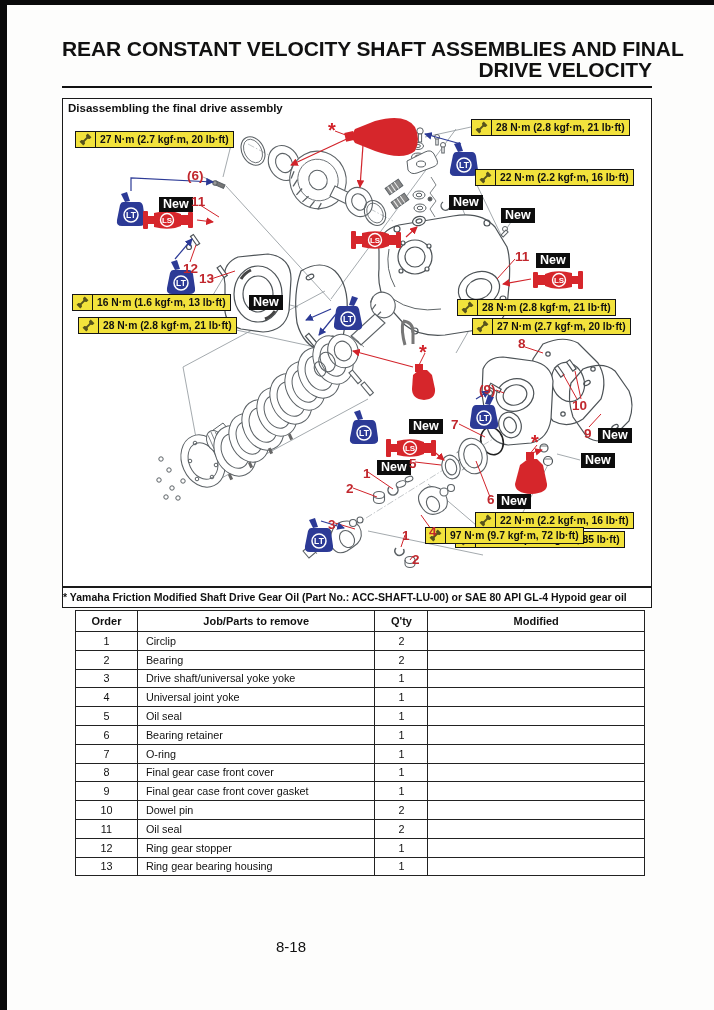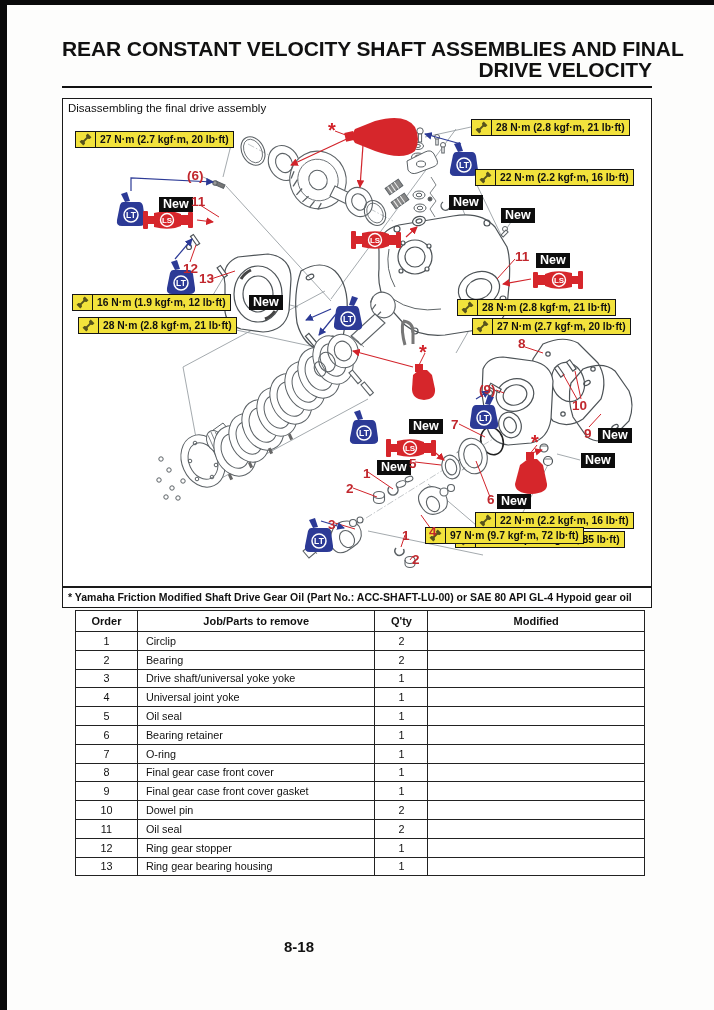--- a/index.html
+++ b/index.html
@@ -2,34 +2,34 @@
 <html><head>
 <meta charset="utf-8">
 <style>
   * { margin:0; padding:0; box-sizing:border-box; }
   html,body { width:714px; height:1010px; background:#fdfdfc; font-family:"Liberation Sans",sans-serif; color:#111; position:relative; overflow:hidden; }
   .scan-edge-left { position:absolute; left:0; top:0; width:7px; height:100%; background:#0a0a0a; }
   .scan-edge-top { position:absolute; left:0; top:0; width:100%; height:5px; background:#0a0a0a; }
   .doc-title { position:absolute; left:62px; top:38px; width:590px; text-align:right; font-weight:bold; font-size:21px; line-height:21px; letter-spacing:-0.1px; white-space:nowrap; }
   .title-rule { position:absolute; left:62px; top:86px; width:590px; height:2px; background:#111; }
   .figure { position:absolute; left:62px; top:98px; width:590px; height:489px; border:1.5px solid #1a1a1a; background:#fff; }
-  .fig-heading { position:absolute; left:5px; top:3px; font-weight:normal; font-size:11.5px; }
+  .fig-heading { position:absolute; left:5px; top:3px; font-weight:bold; font-size:11.5px; }
   .fig-svg { position:absolute; left:0; top:0; width:586px; height:485px; }
   .tq { position:absolute; display:flex; align-items:center; background:#f2e23c; border:1.5px solid #151515; height:17px; padding:0 4px 0 2px; font-weight:bold; font-size:10.3px; white-space:nowrap; z-index:4; }
   .tq .wr { display:flex; align-items:center; padding:0 3px 0 1px; margin-right:4px; border-right:1.5px solid #151515; height:100%; }
   .new { position:absolute; background:#0d0d0d; color:#fff; font-weight:bold; font-size:12.5px; line-height:15px; padding:0 4px; z-index:4; }
   .pn { position:absolute; color:#c1272d; font-weight:bold; font-size:13.5px; line-height:13px; z-index:4; }
   .ast { position:absolute; color:#d2232a; font-weight:bold; font-size:20px; line-height:14px; z-index:4; }
-  .footnote { position:absolute; left:62px; top:587px; width:590px; height:21px; border:1.5px solid #1a1a1a; background:#fff; font-weight:bold; font-size:10.5px; line-height:18px; padding-left:5px; white-space:nowrap; }
+  .footnote { position:absolute; left:62px; top:587px; width:590px; height:21px; border:1.5px solid #1a1a1a; background:#fff; font-weight:bold; font-size:10.5px; line-height:18px; white-space:nowrap; }
   table.parts { position:absolute; left:75px; top:610px; width:570px; border-collapse:collapse; background:#fff; }
   table.parts th, table.parts td { border:1px solid #222; font-size:10.8px; height:18.8px; padding:0 4px; }
   table.parts th { font-weight:bold; font-size:11px; height:21px; text-align:center; }
   table.parts td.c { text-align:center; }
   table.parts td.job { padding-left:8px; }
-  .page-num { position:absolute; left:12px; top:938px; width:574px; text-align:center; font-weight:bold; font-size:15px; }
+  .page-num { position:absolute; left:4px; top:938px; width:574px; text-align:center; font-weight:normal; font-size:15px; }
 </style>
 </head>
 <body>
 
 <div class="scan-edge-left"></div>
 <div class="scan-edge-top"></div>
 
 <div class="doc-title">
   <div>REAR CONSTANT VELOCITY SHAFT ASSEMBLIES AND FINAL</div>
   <div>DRIVE VELOCITY</div>
@@ -533,21 +533,21 @@
   <div class="tq" style="left:9px;top:195px">
       <span class="wr">
         <svg viewBox="0 0 14 14" width="13" height="13">
           <g transform="rotate(45 7 7)" fill="#57531d">
             <rect x="5.9" y="3" width="2.2" height="8"></rect>
             <path d="M4.2,0.8 h5.6 v2.6 l-1.7,1.2 h-2.2 l-1.7,-1.2 z"></path>
             <path d="M4.2,13.2 h5.6 v-2.6 l-1.7,-1.2 h-2.2 l-1.7,1.2 z"></path>
           </g>
         </svg>
       </span>
-      <span>16 N·m (1.9 kgf·m, 12 lb·ft)</span>
+      <span>16 N·m (1.6 kgf·m, 13 lb·ft)</span>
     </div>
   <div class="tq" style="left:15px;top:218px">
       <span class="wr">
         <svg viewBox="0 0 14 14" width="13" height="13">
           <g transform="rotate(45 7 7)" fill="#57531d">
             <rect x="5.9" y="3" width="2.2" height="8"></rect>
             <path d="M4.2,0.8 h5.6 v2.6 l-1.7,1.2 h-2.2 l-1.7,-1.2 z"></path>
             <path d="M4.2,13.2 h5.6 v-2.6 l-1.7,-1.2 h-2.2 l-1.7,1.2 z"></path>
           </g>
         </svg>

